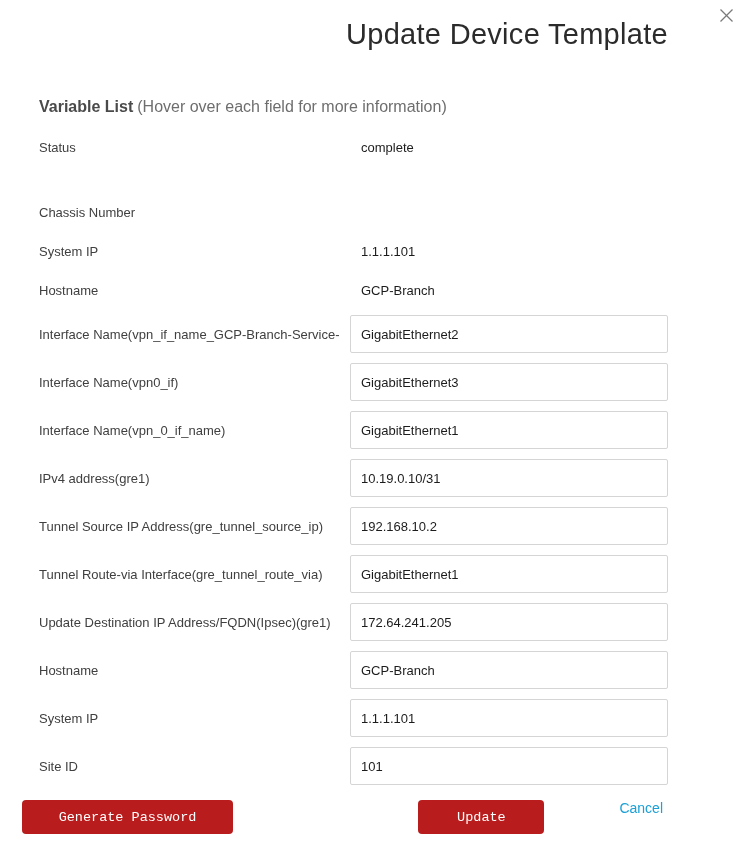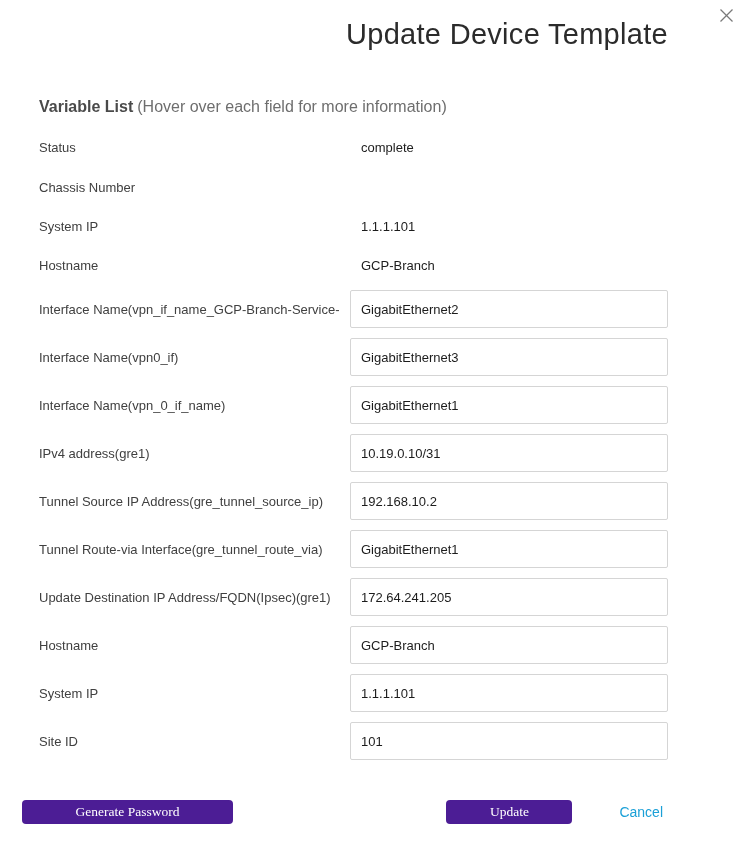--- a/index.html
+++ b/index.html
@@ -43,21 +43,21 @@
   }
 
   .rows { margin-top: 17px; }
 
   .row {
     display: flex;
     align-items: center;
     min-height: 29px;
     margin-bottom: 10px;
   }
-  .row.extra-gap { margin-bottom: 11px; }
+  .row.extra-gap { margin-bottom: 36px; }
 
   .row-label {
     width: 311px;
     flex: 0 0 311px;
     font-size: 13px;
     color: #404040;
     white-space: nowrap;
     overflow: hidden;
   }
 
@@ -86,30 +86,30 @@
     left: 0;
     width: 752px;
     padding: 0 89px 0 22px;
     display: flex;
     align-items: center;
     justify-content: space-between;
   }
   .btn {
     border: none;
     border-radius: 4px;
-    background: #4c1d95;
+    background: #b91c1c;
     color: #ffffff;
-    font-family: Liberation Serif, serif;
+    font-family: Liberation Mono, monospace;
     font-size: 13.5px;
-    height: 24px;
+    height: 34px;
     cursor: pointer;
   }
   .btn-generate { width: 211px; }
   .btn-update { width: 126px; }
-  .footer-right { display: flex; align-items: center; gap: 47px; }
+  .footer-right { display: flex; align-items: flex-start; gap: 75px; }
   .cancel-link {
     color: #1BA0D7;
     font-size: 14px;
     cursor: pointer;
     background: none; border: none;
     font-family: "Liberation Sans", sans-serif;
   }
 </style>
 </head>
 <body>

